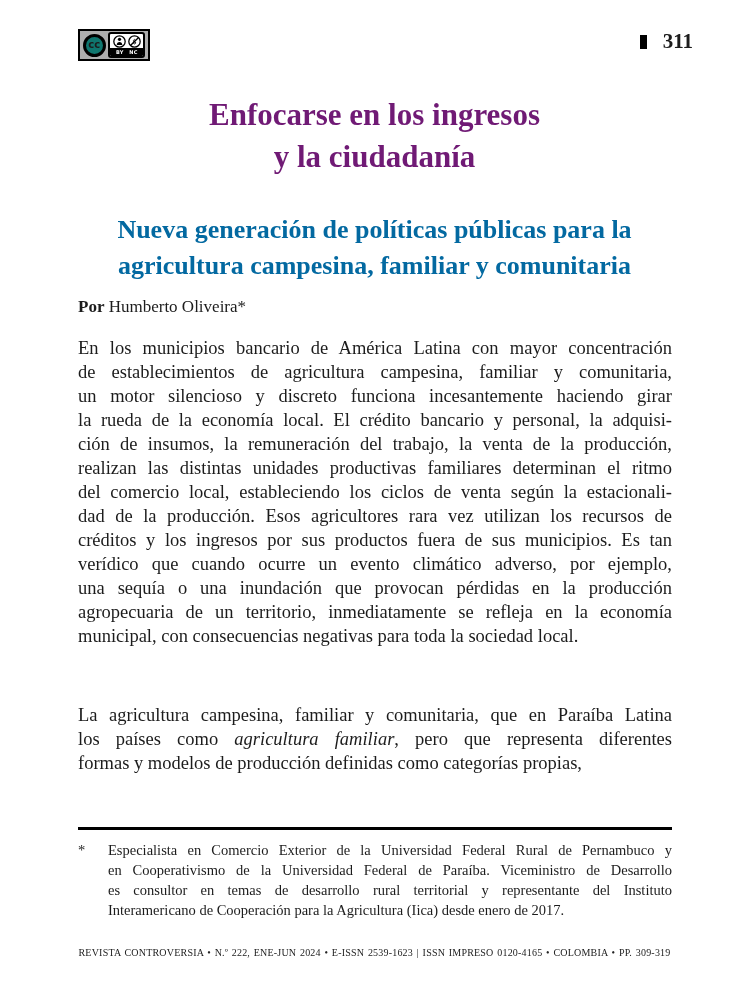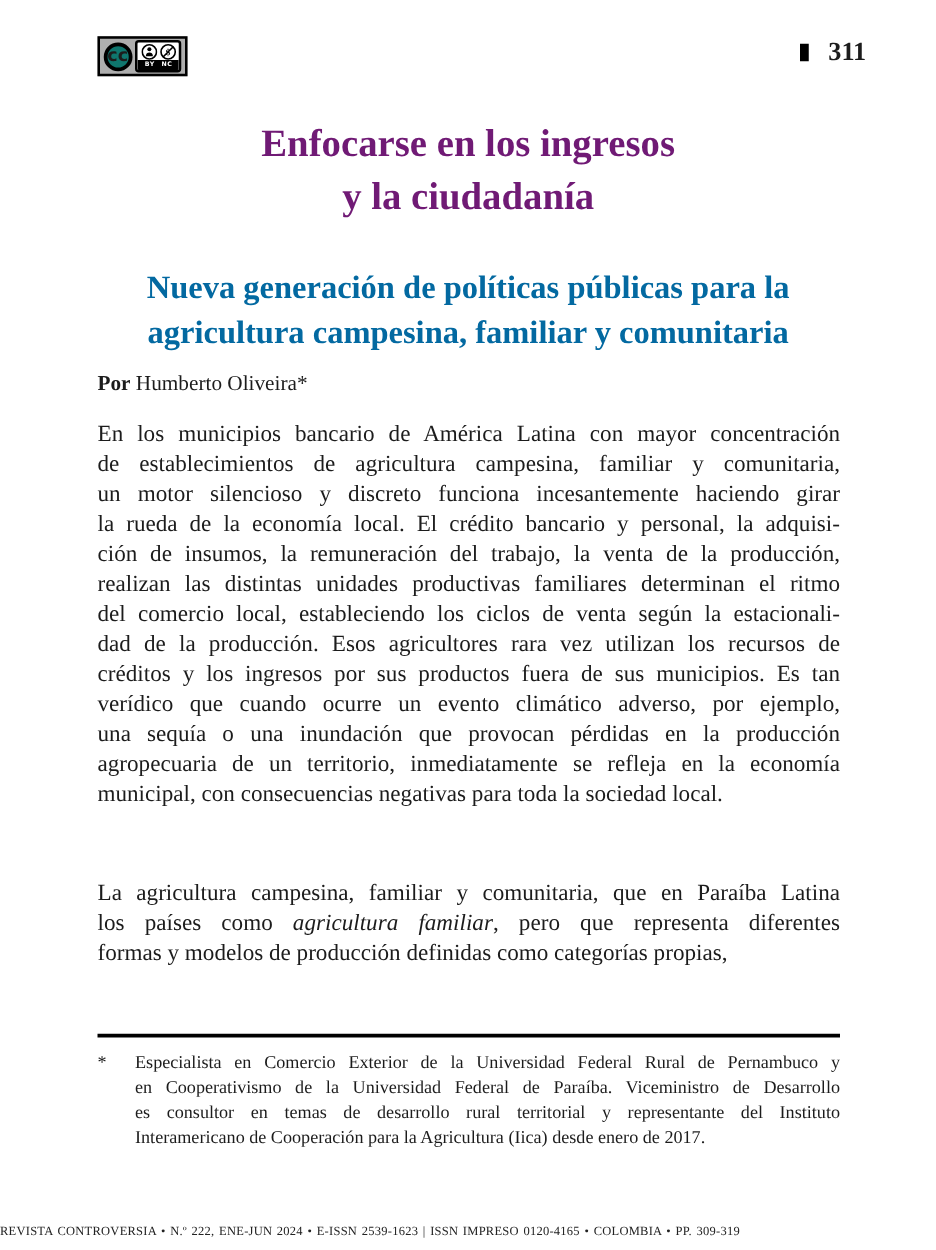--- a/index.html
+++ b/index.html
@@ -10,21 +10,21 @@
   
   .cc-badge{
     position:absolute;left:78px;top:29px;width:72px;height:32px;
     background:#aeaeae;border:2px solid #000;box-sizing:border-box;
     display:flex;align-items:center;justify-content:space-evenly;
   }
   .cc-circle{
     width:23px;height:23px;border-radius:50%;background:#0f766e;
     border:3px solid #000;box-sizing:border-box;
     display:flex;align-items:center;justify-content:center;
-    font-family:"DejaVu Sans",sans-serif;font-weight:bold;font-size:14px;line-height:1;
+    font-family:"DejaVu Sans",sans-serif;font-weight:bold;font-size:10px;line-height:1;
   }
   .cc-icons{
     width:37px;height:26px;background:#fff;border:2px solid #000;border-radius:3px;
     box-sizing:border-box;display:flex;flex-direction:column;overflow:hidden;
   }
   .cc-icons-row{flex:1;display:flex;align-items:center;justify-content:space-evenly;}
   .cc-icons-row svg{width:13px;height:13px;display:block;}
   .cc-labels{
     height:8px;background:#000;color:#fff;display:flex;align-items:center;
     justify-content:space-evenly;font-family:"DejaVu Sans",sans-serif;
@@ -58,22 +58,22 @@
   .footnote{
     position:absolute;left:78px;top:840px;width:594px;
     display:flex;font-size:14.5px;line-height:20px;
   }
   .fn-marker{flex:0 0 30px;width:30px;}
   .fn-text{flex:1;}
   .fn-text .line{text-align:justify;text-align-last:justify;}
   .fn-text .line:last-child{text-align-last:left;}
   
   .page-footer{
-    position:absolute;left:0;top:947px;width:100%;
-    font-size:10px;letter-spacing:.2px;word-spacing:1px;color:#222;margin-top:33px;
+    position:absolute;left:0;top:947px;width:100%;text-align:center;
+    font-size:10px;letter-spacing:.2px;word-spacing:1px;color:#222;
   }
 </style>
 </head>
 <body>
 
 <div class="page">
 
   <div class="cc-badge">
     <span class="cc-circle">
       <span>cc</span>

